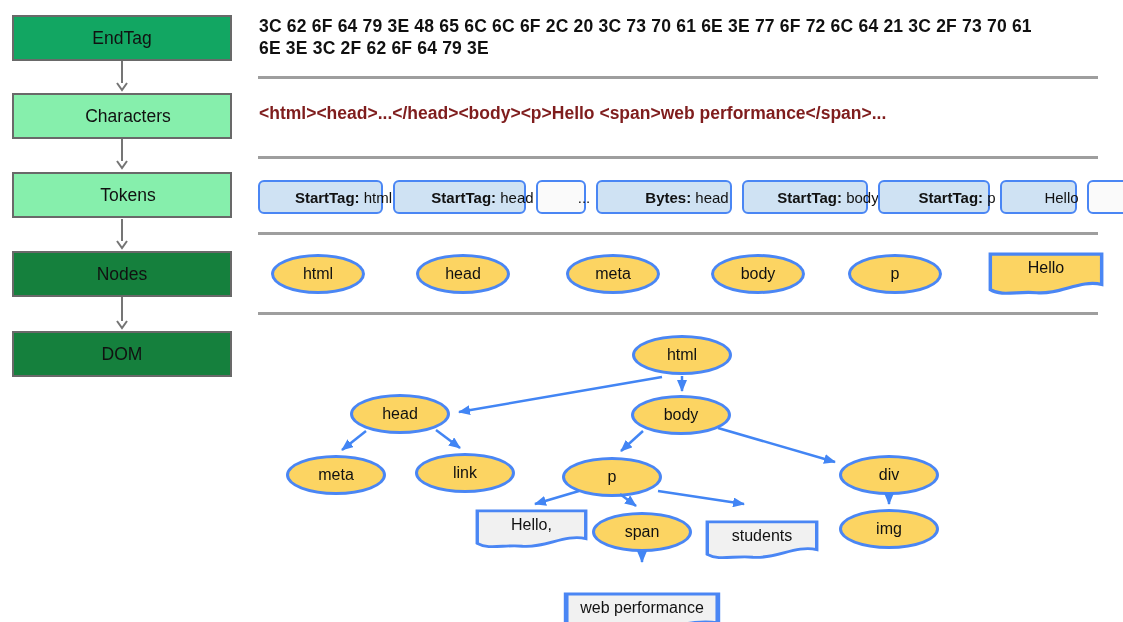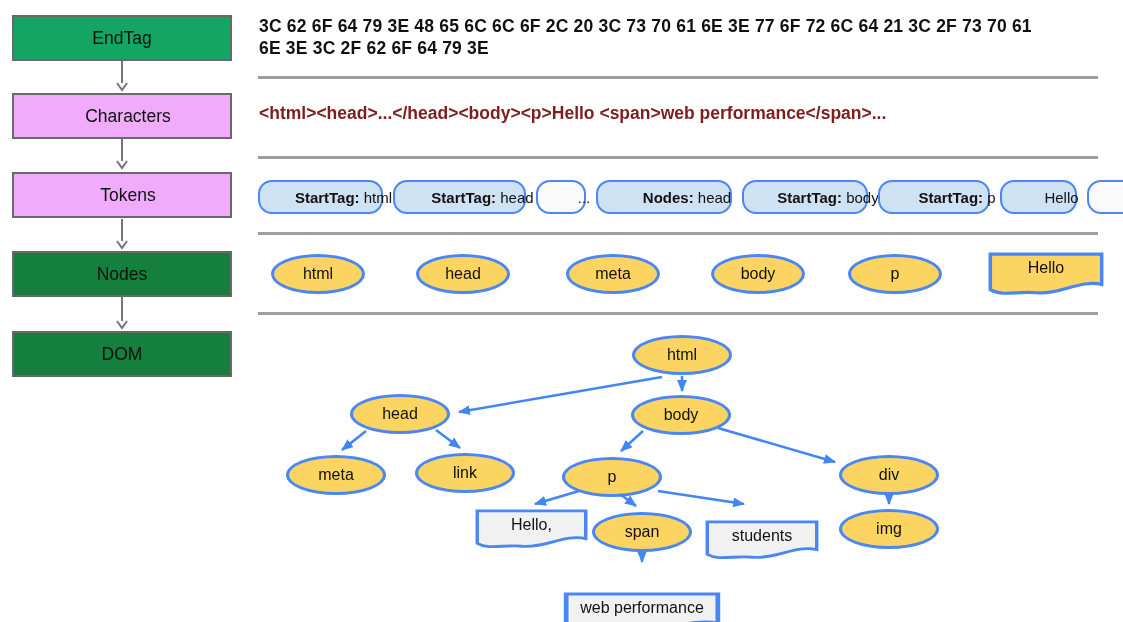--- a/index.html
+++ b/index.html
@@ -15,21 +15,21 @@
   }
 
   
   .stage{
     position:absolute;left:12px;width:220px;height:46px;
     border:2px solid #696969;box-sizing:border-box;
     display:flex;align-items:center;justify-content:center;
     font-size:17.5px;color:#111;
   }
   .stage.green{background:#12a662;}
-  .stage.blue{background:#f0abfc;padding-left:12px;}
+  .stage.blue{background:#86efac;padding-left:12px;}
   .stage.yellow{background:#15803d;}
 
   
   .sep{position:absolute;left:258px;width:840px;height:3px;background:#9e9e9e;}
 
   
   .bytes-line{
     position:absolute;left:259px;white-space:nowrap;
     font-size:17.5px;font-weight:700;color:#101010;letter-spacing:0.2px;
   }
@@ -37,21 +37,21 @@
     position:absolute;left:259px;top:103px;white-space:nowrap;
     font-size:17.5px;font-weight:700;color:#7f1d1d;
   }
 
   
   .token-row{
     position:absolute;left:258px;top:180px;height:34px;
     display:flex;gap:10px;align-items:stretch;
   }
   .pill{
-    border:2px solid #4a86f4;border-radius:14px;background:#cfe2f3;
+    border:2px solid #4a86f4;border-radius:6px;background:#cfe2f3;
     box-sizing:border-box;display:flex;align-items:center;justify-content:center;
     font-size:15px;color:#111;white-space:pre;padding-left:46px;
   }
   .pill.light{background:#fafafa;}
   .pill b{font-weight:700;}
 
   
   .ellipse{
     position:absolute;box-sizing:border-box;
     border:3px solid #4a86f4;border-radius:50%;background:#fcd462;
@@ -89,21 +89,21 @@
 
   <div class="bytes-line" style="top:16px">3C 62 6F 64 79 3E 48 65 6C 6C 6F 2C 20 3C 73 70 61 6E 3E 77 6F 72 6C 64 21 3C 2F 73 70 61</div>
   <div class="bytes-line" style="top:38px">6E 3E 3C 2F 62 6F 64 79 3E</div>
 
   <div class="chars-line">&lt;html&gt;&lt;head&gt;...&lt;/head&gt;&lt;body&gt;&lt;p&gt;Hello &lt;span&gt;web performance&lt;/span&gt;...</div>
 
   <div class="token-row">
     <div class="pill" style="width:125px"><b>StartTag:</b><span> html</span></div>
     <div class="pill" style="width:133px"><b>StartTag:</b><span> head</span></div>
     <div class="pill light" style="width:34px"><span>...</span></div>
-    <div class="pill" style="width:136px"><b>Nodes:</b><span> head</span></div>
+    <div class="pill" style="width:136px"><b>Bytes:</b><span> head</span></div>
     <div class="pill" style="width:126px"><b>StartTag:</b><span> body</span></div>
     <div class="pill" style="width:112px"><b>StartTag:</b><span> p</span></div>
     <div class="pill" style="width:77px"><span>Hello</span></div>
     <div class="pill light" style="width:34px"><span>...</span></div>
   </div>
 
   <div class="ellipse" style="left:271px;top:254px;width:94px;height:40px">html</div>
   <div class="ellipse" style="left:416px;top:254px;width:94px;height:40px">head</div>
   <div class="ellipse" style="left:566px;top:254px;width:94px;height:40px">meta</div>
   <div class="ellipse" style="left:711px;top:254px;width:94px;height:40px">body</div>

